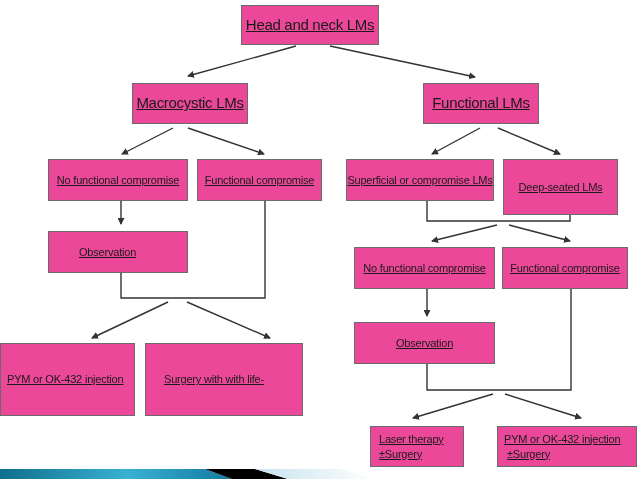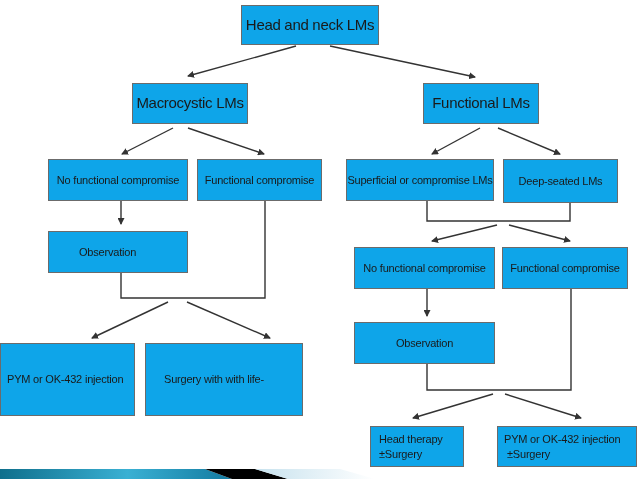--- a/index.html
+++ b/index.html
@@ -4,24 +4,25 @@
   <style>
     html, body { margin: 0; padding: 0; }
     body {
       width: 638px; height: 479px; position: relative; overflow: hidden;
       background: #ffffff;
       font-family: "Liberation Sans", "DejaVu Sans", sans-serif;
       color: #1a1a1a;
     }
     .node {
       position: absolute; box-sizing: border-box;
-      border: 1.2px solid #6b6b6b; background: #0ea5e9;
+      border: 1.2px solid #6b6b6b; background: #ec4899;
       display: flex; align-items: center; justify-content: center;
       text-align: center; font-size: 11px; line-height: 1.35;
       letter-spacing: -0.2px;
+      text-decoration: underline;
     }
     .node.big { font-size: 15px; letter-spacing: -0.3px; }
     .node.left { justify-content: flex-start; text-align: left; padding-left: 6px; }
     .node .lines { display: flex; flex-direction: column; }
     svg.connectors { position: absolute; left: 0; top: 0; }
     .footer-bar { position: absolute; left: 0; top: 468px; width: 638px; height: 11px; }
   </style>
 </head>
 <body>
 
@@ -86,35 +87,35 @@
     <span style="padding-left:8px;">Surgery with with life-</span>
   </div>
 </div>
 
 <div class="node big" style="left:423px; top:83px; width:116px; height:41px;">
   <span>Functional LMs</span>
 </div>
 <div class="node" style="left:346px; top:159px; width:148px; height:42px;">
   <span>Superficial or compromise LMs</span>
 </div>
-<div class="node" style="left:503px; top:159px; width:115px; height:44px;">
+<div class="node" style="left:503px; top:159px; width:115px; height:56px;">
   <span>Deep-seated LMs</span>
 </div>
 <div class="node" style="left:354px; top:247px; width:141px; height:42px;">
   <span>No functional compromise</span>
 </div>
 <div class="node" style="left:502px; top:247px; width:126px; height:42px; align-items:flex-start; padding-top:13px;">
   <span>Functional compromise</span>
 </div>
 <div class="node" style="left:354px; top:322px; width:141px; height:42px;">
   <span>Observation</span>
 </div>
 <div class="node left" style="left:370px; top:426px; width:94px; height:41px; padding-left:8px;">
   <div class="lines">
-    <span>Head therapy</span>
+    <span>Laser therapy</span>
     <span>±Surgery</span>
   </div>
 </div>
 <div class="node left" style="left:497px; top:426px; width:140px; height:41px; padding-left:6px;">
   <div class="lines">
     <span>PYM or OK-432 injection</span>
     <span style="padding-left:3px;">±Surgery</span>
   </div>
 </div>
 

